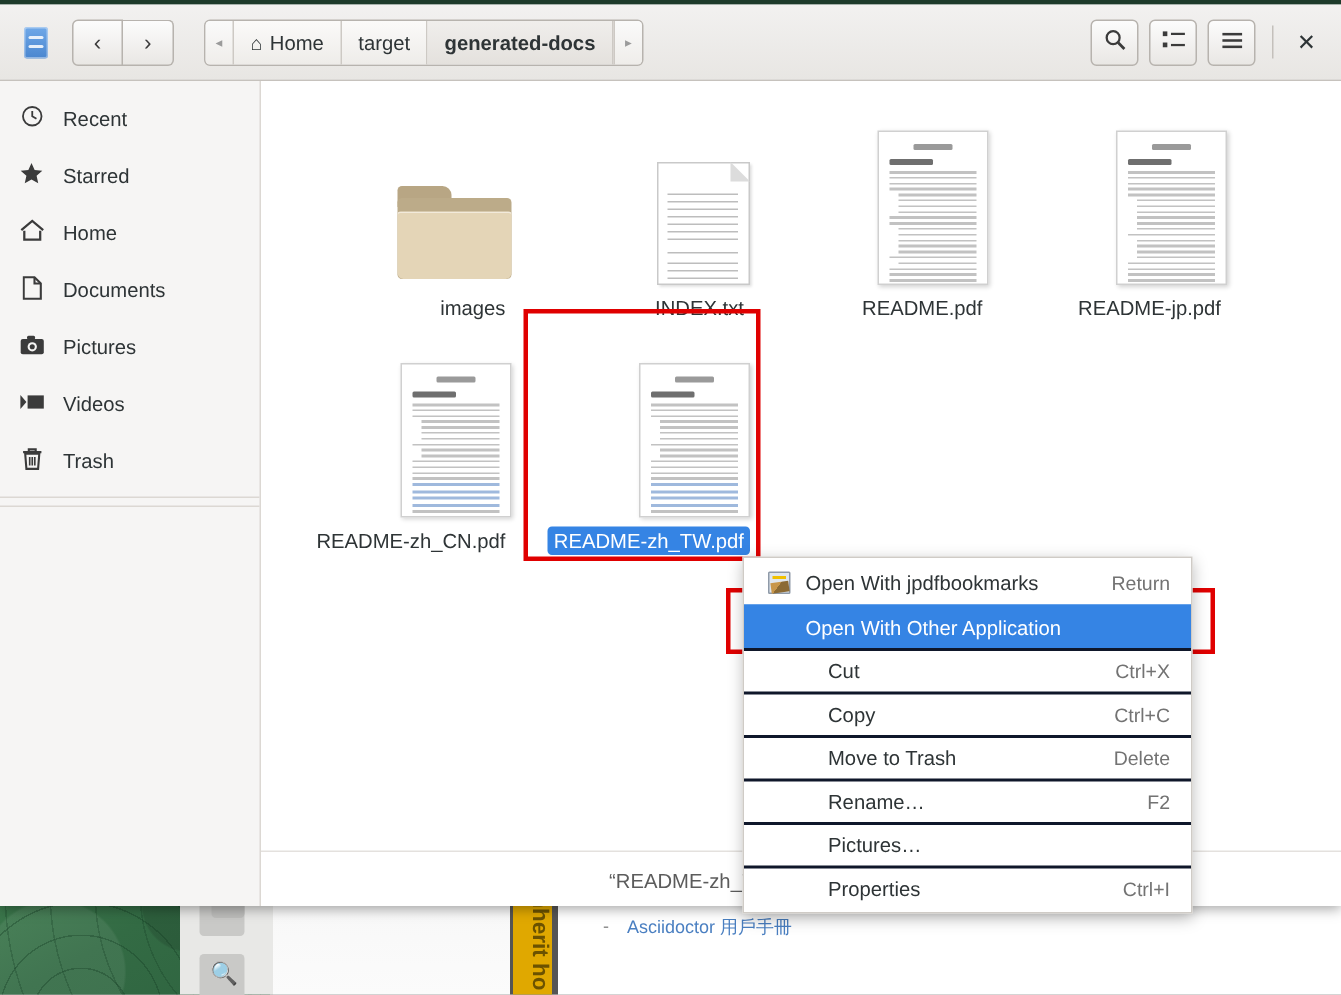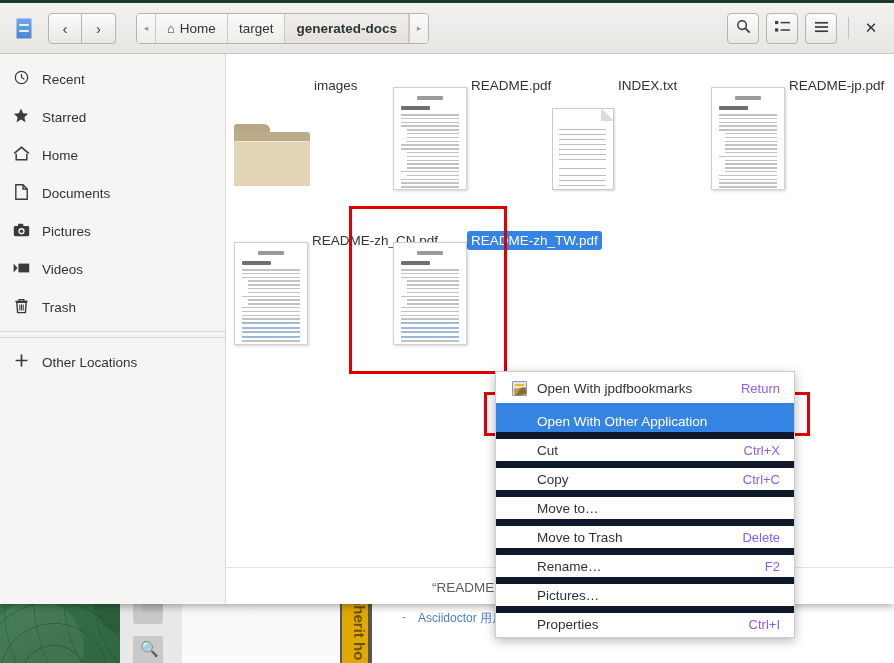--- a/index.html
+++ b/index.html
@@ -172,21 +172,21 @@
   #close-btn{
     width:22px; height:22px; display:flex;align-items:center;justify-content:center;
     color:#2e3436; font-size:15px; margin-right:2px;
   }
 
   
   #body-split{ display:flex; height:553px; }
 
   
   #sidebar{
-    width:226px; background:#f6f5f4; border-right:1px solid #dcd8d3;
+    width:174px; background:#f6f5f4; border-right:1px solid #dcd8d3;
     padding-top:6px; position:relative;
   }
   .side-item{
     display:flex; align-items:center; gap:12px;
     height:38px; padding:0 12px; font-size:13.5px; color:#2e3436;
   }
   .side-item .ico{
     width:18px; text-align:center; font-size:14px; color:#3b3b3b; flex:0 0 18px;
   }
   .side-item .lbl{ white-space:nowrap; overflow:hidden; text-overflow:ellipsis; }
@@ -197,21 +197,21 @@
   #fileview{
     flex:1; background:#ffffff; position:relative;
     padding:12px 0 0 0;
   }
   #icon-grid{
     display:flex; flex-wrap:wrap;
     padding-left: 8px;
   }
   .file-cell{
     width:159px; height:155px;
-    display:flex; flex-direction:row; align-items:flex-start;
+    display:flex; flex-direction:column; align-items:flex-end;
     padding-top:4px;
     position:relative;
   }
   .thumb-wrap{ height:120px; display:flex; align-items:flex-end; justify-content:center; }
   .file-label{
     margin-top:6px; font-size:13.5px; color:#2e3436; line-height:17px;
     padding:1px 4px; border-radius:3px; white-space:nowrap;
   }
   .file-label.selected{ background:#3584e4; color:#fff; }
 
@@ -293,31 +293,31 @@
     background:#ffffff;
     border:1px solid #cfcbc6;
     box-shadow: 0 3px 10px rgba(0,0,0,.28);
     z-index: 70;
     padding: 2px 0 2px;
   }
   .mi{
     display:flex; align-items:center;
     height:29px; padding:0 14px 0 14px;
     font-size:13.5px; color:#2e3436;
-    border-top:7px solid #0f172a;
+    border-top:2px solid #0f172a;
   }
   .mi:first-child{ border-top:none; }
   .mi .mi-ico{
     width:18px; margin-right:9px; display:flex; align-items:center; justify-content:center;
   }
   .mi .mi-lbl{ flex:1; white-space:nowrap; }
-  .mi .mi-accel{ color:#8b5cf6; font-size:13px; margin-left:14px; }
+  .mi .mi-accel{ color:#737373; font-size:13px; margin-left:14px; }
   .mi.selected{ background:#3584e4; border-top-color:#3584e4; }
   .mi.selected .mi-lbl{ color:#ffffff; }
-  .mi.indent .mi-lbl{ margin-left:27px; }
+  .mi.indent .mi-lbl{ margin-left:42px; }
   .jpdf-icon{
     width:15px; height:15px; background:#dfe6ee;
     border:1px solid #8f9aa8; position:relative; border-radius:1px;
   }
   .jpdf-icon::before{
     content:""; position:absolute; left:2px; top:2px; width:9px; height:2px;
     background:#f0c000;
   }
   .jpdf-icon::after{
     content:""; position:absolute; left:1px; top:6px; width:12px; height:7px;
@@ -483,74 +483,34 @@
             </svg>
         </span>
         <span class="lbl">Trash</span>
       </div>
 
       <div class="side-sep"></div>
 
 
       <div class="side-sep"></div>
 
-      <div class="side-item">
-        <span class="ico">
-          <svg width="15" height="15" viewBox="0 0 15 15">
-              <path d="M7.5 1.6v11.8M1.6 7.5h11.8" stroke="#3b3b3b" stroke-width="1.7"></path>
-            </svg>
-        </span>
-        <span class="lbl">Other Locations</span>
-      </div>
     </div>
 
     <div id="fileview">
       <div id="icon-grid">
 
         <div class="file-cell">
           <div class="thumb-wrap">
             <div class="folder">
               <div class="tab"></div>
                 <div class="back"></div>
                 <div class="front"></div>
             </div>
           </div>
           <div class="file-label">images</div>
-        </div>
-
-        <div class="file-cell">
-          <div class="thumb-wrap">
-            <div class="pdfthumb">
-              <div class="pt-title"></div>
-                <div class="pt-sub"></div>
-              <div class="pt-row"></div>
-                <div class="pt-row"></div>
-                <div class="pt-row"></div>
-              <div class="pt-row"></div>
-                <div class="pt-row ind"></div>
-                <div class="pt-row ind"></div>
-              <div class="pt-row ind"></div>
-                <div class="pt-row ind"></div>
-                <div class="pt-row"></div>
-              <div class="pt-row"></div>
-                <div class="pt-row ind"></div>
-                <div class="pt-row ind"></div>
-              <div class="pt-row ind"></div>
-                <div class="pt-row ind"></div>
-                <div class="pt-row ind"></div>
-              <div class="pt-row"></div>
-                <div class="pt-row ind"></div>
-                <div class="pt-row"></div>
-              <div class="pt-row"></div>
-                <div class="pt-row"></div>
-                <div class="pt-row"></div>
-
-            </div>
-          </div>
-          <div class="file-label">README.pdf</div>
         </div>
 
         <div class="file-cell">
           <div class="thumb-wrap">
             <div class="txtdoc">
               <div class="tl" style="top:20px"></div>
                 <div class="tl" style="top:25px"></div>
               <div class="tl" style="top:30px"></div>
                 <div class="tl" style="top:35px"></div>
               <div class="tl" style="top:40px"></div>
@@ -567,20 +527,52 @@
 
         <div class="file-cell">
           <div class="thumb-wrap">
             <div class="pdfthumb">
               <div class="pt-title"></div>
                 <div class="pt-sub"></div>
               <div class="pt-row"></div>
                 <div class="pt-row"></div>
                 <div class="pt-row"></div>
               <div class="pt-row"></div>
+                <div class="pt-row ind"></div>
+                <div class="pt-row ind"></div>
+              <div class="pt-row ind"></div>
+                <div class="pt-row ind"></div>
+                <div class="pt-row"></div>
+              <div class="pt-row"></div>
+                <div class="pt-row ind"></div>
+                <div class="pt-row ind"></div>
+              <div class="pt-row ind"></div>
+                <div class="pt-row ind"></div>
+                <div class="pt-row ind"></div>
+              <div class="pt-row"></div>
+                <div class="pt-row ind"></div>
+                <div class="pt-row"></div>
+              <div class="pt-row"></div>
+                <div class="pt-row"></div>
+                <div class="pt-row"></div>
+
+            </div>
+          </div>
+          <div class="file-label">README.pdf</div>
+        </div>
+
+        <div class="file-cell">
+          <div class="thumb-wrap">
+            <div class="pdfthumb">
+              <div class="pt-title"></div>
+                <div class="pt-sub"></div>
+              <div class="pt-row"></div>
+                <div class="pt-row"></div>
+                <div class="pt-row"></div>
+              <div class="pt-row"></div>
                 <div class="pt-row"></div>
                 <div class="pt-row ind"></div>
               <div class="pt-row ind"></div>
                 <div class="pt-row ind"></div>
                 <div class="pt-row ind"></div>
               <div class="pt-row ind"></div>
                 <div class="pt-row ind"></div>
                 <div class="pt-row"></div>
               <div class="pt-row ind"></div>
                 <div class="pt-row ind"></div>
@@ -682,24 +674,20 @@
   </div>
   <div class="mi indent">
     <span class="mi-lbl">Cut</span>
     <span class="mi-accel">Ctrl+X</span>
   </div>
   <div class="mi indent">
     <span class="mi-lbl">Copy</span>
     <span class="mi-accel">Ctrl+C</span>
   </div>
   <div class="mi indent">
-    <span class="mi-lbl">Move to…</span>
-    <span class="mi-accel"></span>
-  </div>
-  <div class="mi indent">
     <span class="mi-lbl">Move to Trash</span>
     <span class="mi-accel">Delete</span>
   </div>
   <div class="mi indent">
     <span class="mi-lbl">Rename…</span>
     <span class="mi-accel">F2</span>
   </div>
   <div class="mi indent">
     <span class="mi-lbl">Pictures…</span>
     <span class="mi-accel"></span>

